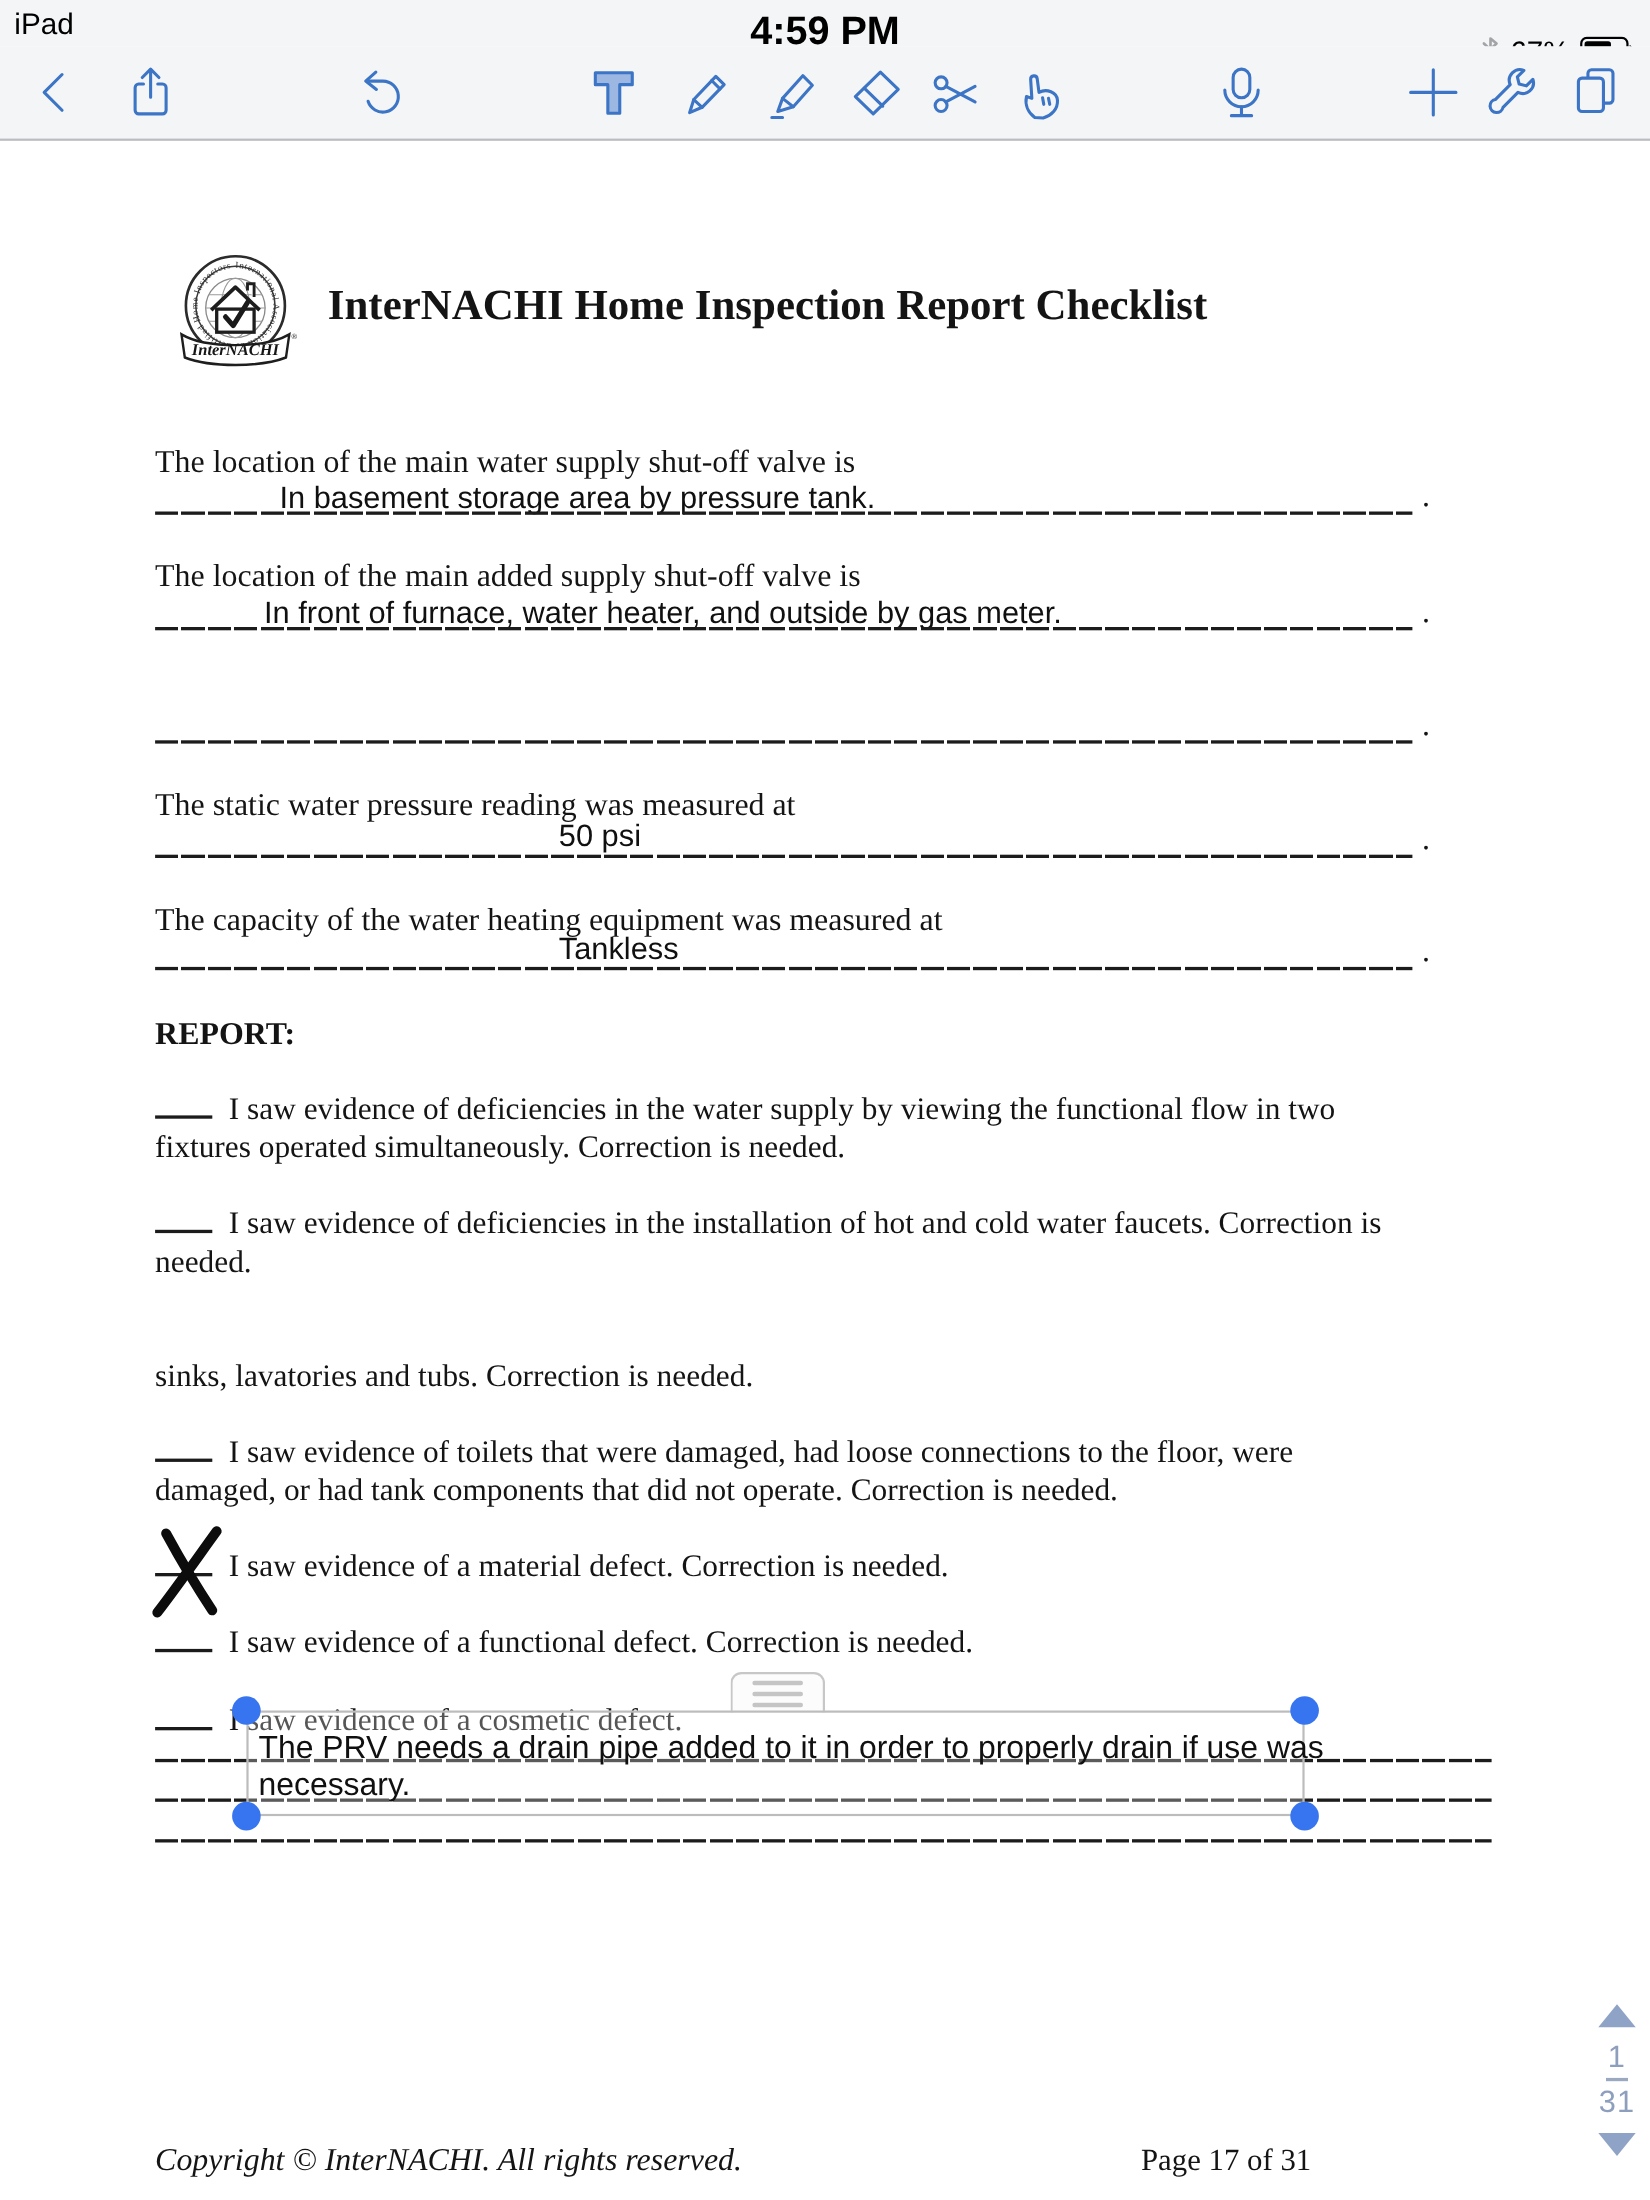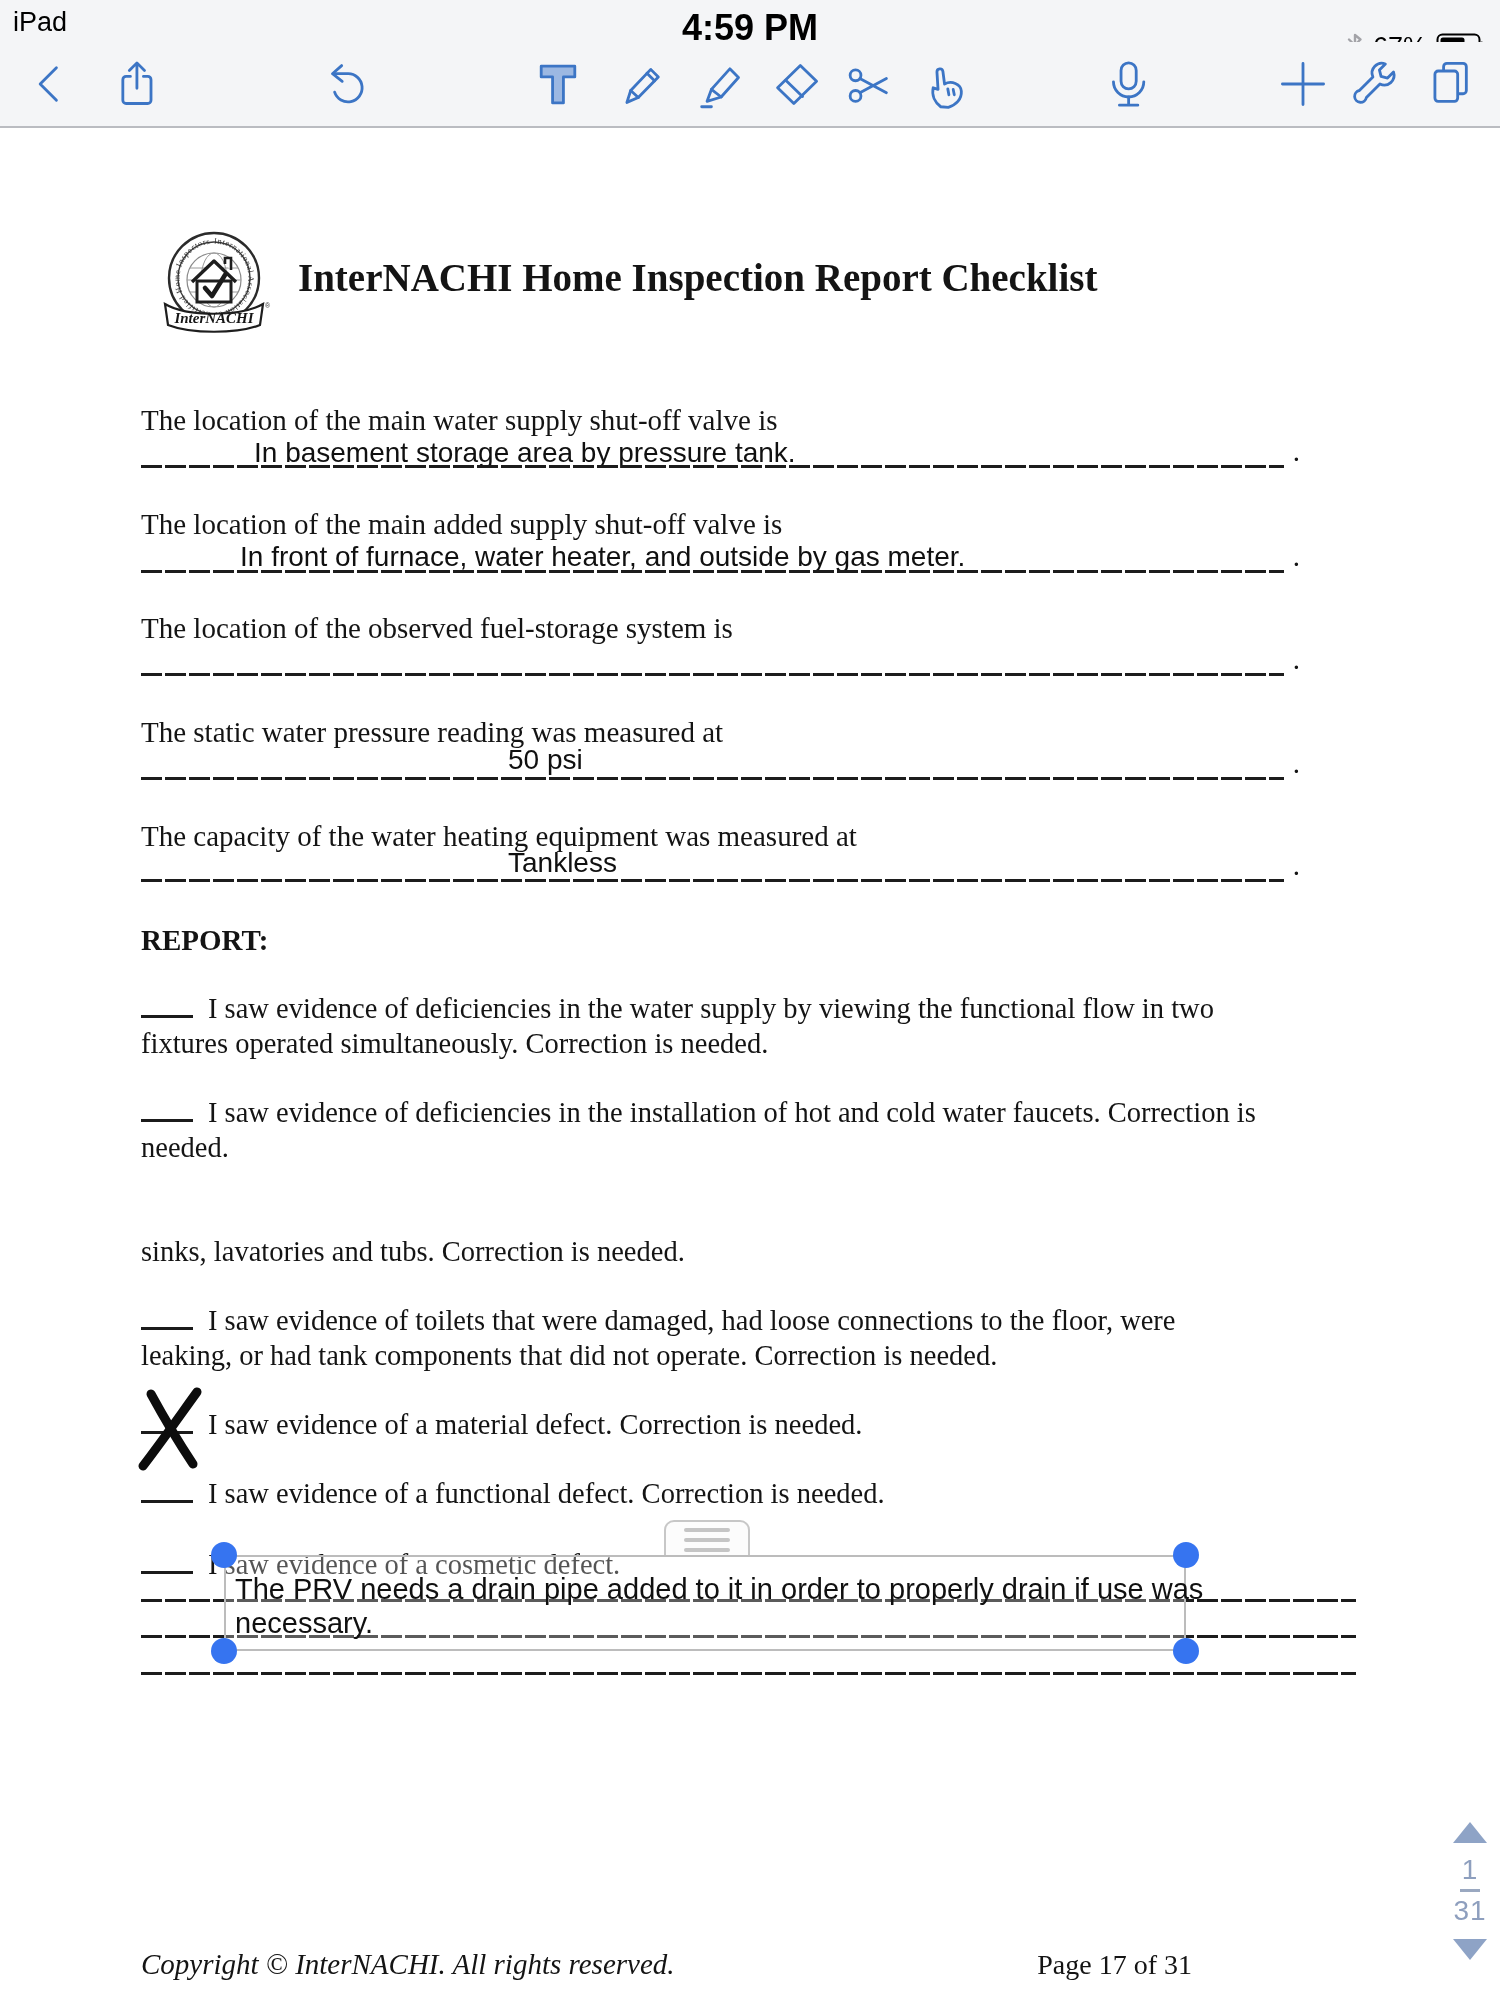--- a/index.html
+++ b/index.html
@@ -211,21 +211,20 @@
   <div class="blank-line" style="top:465px">
       <span class="line-period">.</span>
     </div>
 
   <div class="abs doc-serif q-prompt" style="top:508px">The location of the main added supply shut-off valve is</div>
   <div class="abs doc-sans q-answer" style="left:240px; top:541px">In front of furnace, water heater, and outside by gas meter.</div>
   <div class="blank-line" style="top:570px">
       <span class="line-period">.</span>
     </div>
 
-  <div class="abs doc-serif q-prompt" style="top:612px">The location of the observed fuel-storage system is</div>
   <div class="blank-line" style="top:673px">
       <span class="line-period">.</span>
     </div>
 
   <div class="abs doc-serif q-prompt" style="top:716px">The static water pressure reading was measured at</div>
   <div class="abs doc-sans q-answer" style="left:508px; top:744px">50 psi</div>
   <div class="blank-line" style="top:777px">
       <span class="line-period">.</span>
     </div>
 
@@ -239,21 +238,21 @@
 
   <div class="abs doc-serif item-line" style="top:993px"><span class="blank"></span><span>I saw evidence of deficiencies in the water supply by viewing the functional flow in two</span></div>
   <div class="abs doc-serif item-line" style="top:1028px">fixtures operated simultaneously.  Correction is needed.</div>
 
   <div class="abs doc-serif item-line" style="top:1097px"><span class="blank"></span><span>I saw evidence of deficiencies in the installation of hot and cold water faucets.  Correction is</span></div>
   <div class="abs doc-serif item-line" style="top:1132px">needed.</div>
 
   <div class="abs doc-serif item-line" style="top:1236px">sinks, lavatories and tubs.  Correction is needed.</div>
 
   <div class="abs doc-serif item-line" style="top:1305px"><span class="blank"></span><span>I saw evidence of toilets that were damaged, had loose connections to the floor, were</span></div>
-  <div class="abs doc-serif item-line" style="top:1340px">leaking, or had tank components that did not operate.  Correction is needed.</div>
+  <div class="abs doc-serif item-line" style="top:1340px">damaged, or had tank components that did not operate.  Correction is needed.</div>
 
   <div class="abs doc-serif item-line" style="top:1409px"><span class="blank"></span><span>I saw evidence of a material defect. Correction is needed.</span></div>
 
   <div class="abs doc-serif item-line" style="top:1478px"><span class="blank"></span><span>I saw evidence of a functional defect. Correction is needed.</span></div>
 
   <div class="abs doc-serif item-line" style="top:1549px"><span class="blank"></span><span>I saw evidence of a cosmetic defect.</span></div>
 
   <div class="comment-line" style="top:1599px"></div>
   <div class="comment-line" style="top:1635px"></div>
   <div class="comment-line" style="top:1672px"></div>

